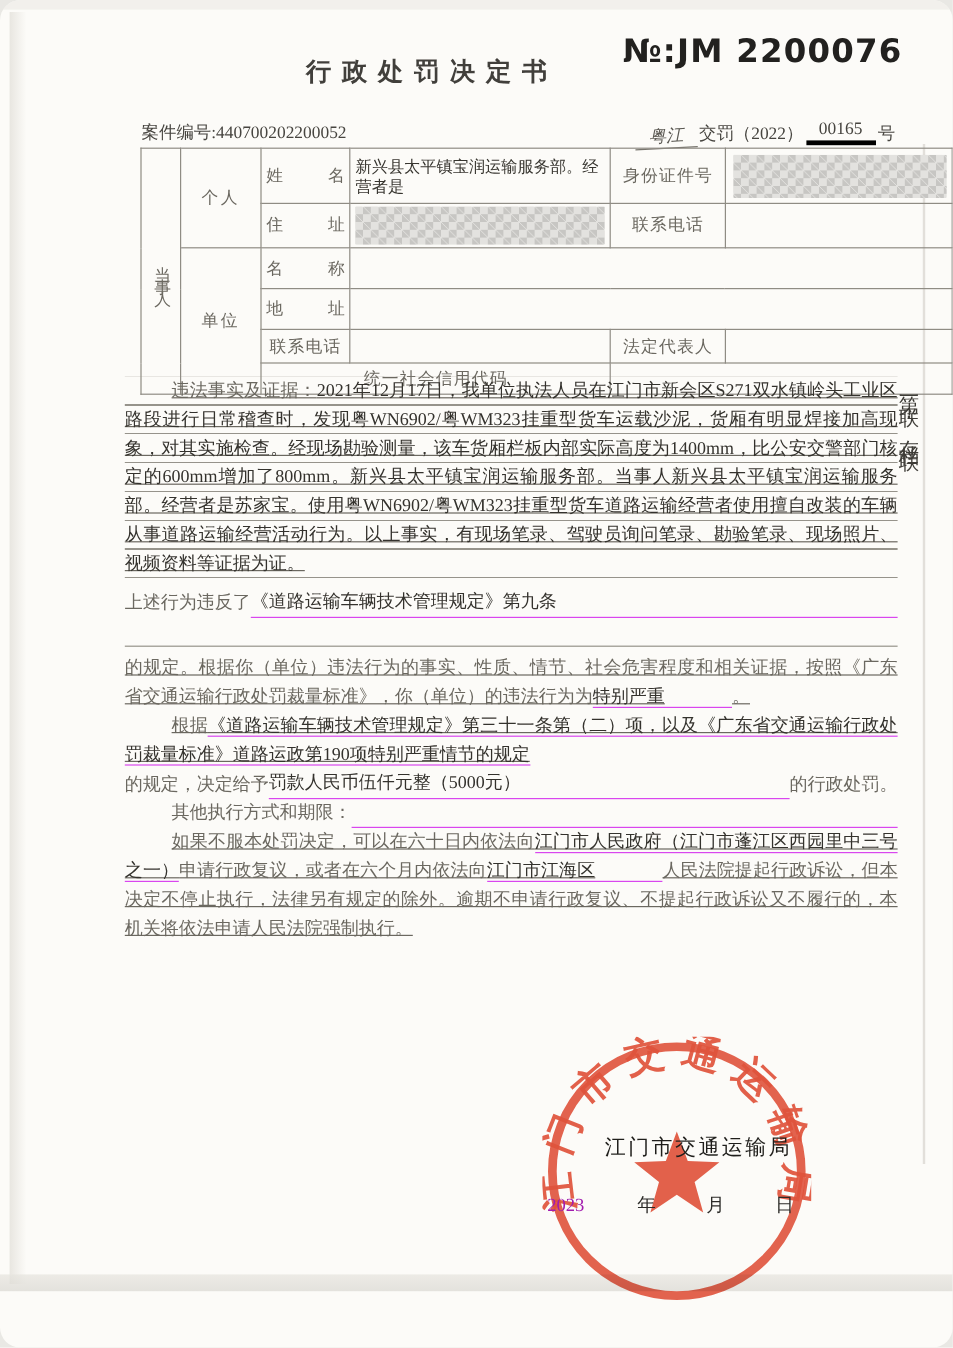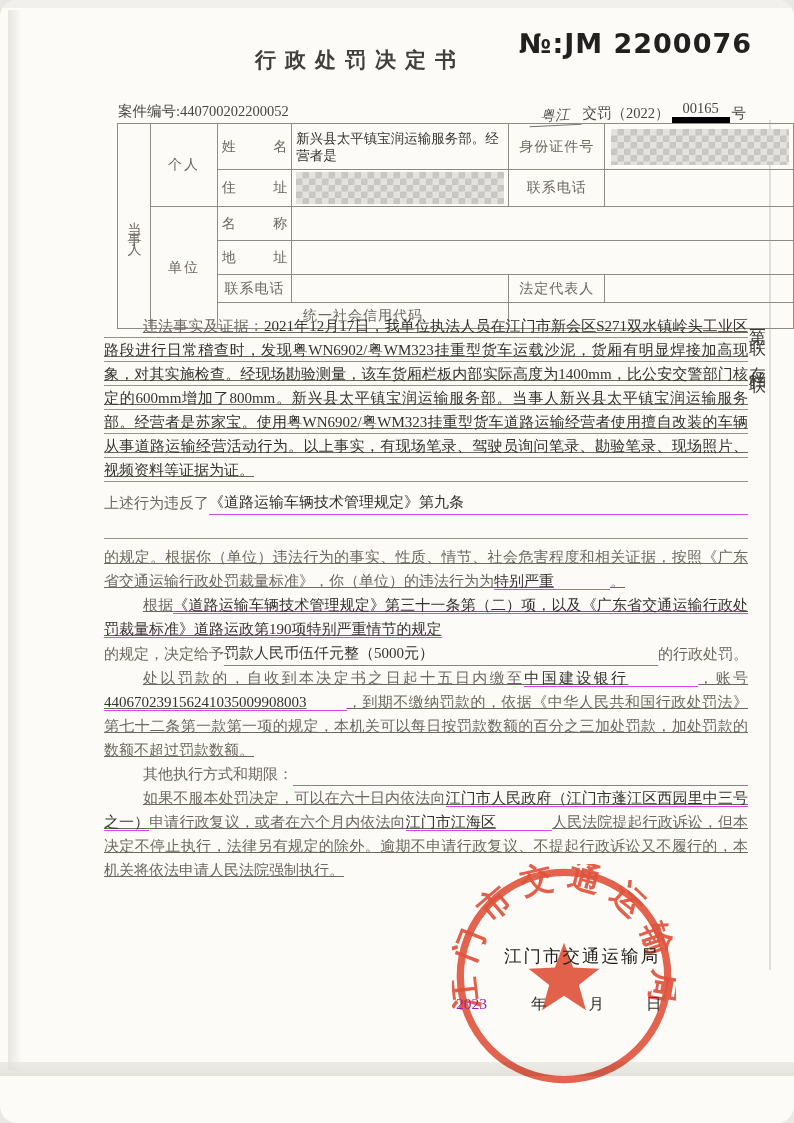--- a/index.html
+++ b/index.html
@@ -15,21 +15,21 @@
 
   .serial{position:absolute;right:42px;top:28px;font-family:"DejaVu Sans",sans-serif;
     font-size:27px;font-weight:bold;color:#22211f;letter-spacing:1px;}
   .title{position:absolute;left:0;top:46px;width:720px;text-align:center;
     font-size:21px;font-weight:bold;letter-spacing:9px;color:#413f3b;}
   .caserow{position:absolute;left:118px;top:100px;width:628px;display:flex;
     justify-content:space-between;align-items:center;font-size:14.5px;color:#474540;}
   .docno{display:flex;align-items:flex-end;gap:2px;}
   .hand{display:inline-block;min-width:52px;border-bottom:1px solid #77746d;color:#5b5953;
     font-style:italic;text-align:center;transform:translateY(3px) rotate(-3deg);}
-  .num-u{display:inline-block;min-width:58px;border-bottom:6px solid #000000;text-align:center;color:#474540;}
+  .num-u{display:inline-block;min-width:58px;border-bottom:4px solid #000000;text-align:center;color:#474540;}
 
   table.party{position:absolute;left:117px;top:123px;border-collapse:collapse;table-layout:fixed;}
   table.party td{border:1px solid #8f8c84;font-size:14px;color:#6b6860;padding:1px 4px;
     overflow:hidden;vertical-align:middle;}
   td.vhead{writing-mode:vertical-lr;text-orientation:upright;text-align:center;
     letter-spacing:10px;padding:6px 0;color:#6b6860;}
   td.group{text-align:center;letter-spacing:2px;}
   td.lbl2{text-align:justify;text-align-last:justify;padding:1px 16px;}
   td.lbl{text-align:center;letter-spacing:1px;}
   .cellval{font-size:13.5px;line-height:17px;color:#37352f;}
@@ -159,23 +159,20 @@
     <div class="para indent">
       <span>根据</span><span class="ink u">《道路运输车辆技术管理规定》第三十一条第（二）项，以及《广东省交通运输行政处罚裁量标准》道路运政第190项特别严重情节的规定</span>
     </div>
 
     <div class="flexline">
       <span class="nowrap">的规定，决定给予</span>
       <span class="ink u grow">罚款人民币伍仟元整（5000元）</span>
       <span class="nowrap">的行政处罚。</span>
     </div>
 
-    <div class="para indent">
-      <span>处以罚款的，自收到本决定书之日起十五日内缴至</span><span class="ink u padr70">中国建设银行</span><span>，账号</span><span class="ink u padr40">440670239156241035009908003</span><span>，到期不缴纳罚款的，依据《中华人民共和国行政处罚法》第七十二条第一款第一项的规定，本机关可以每日按罚款数额的百分之三加处罚款，加处罚款的数额不超过罚款数额。</span>
-    </div>
 
     <div class="flexline indent">
       <span class="nowrap">其他执行方式和期限：</span>
       <span class="u grow"></span>
     </div>
 
     <div class="para indent">
       <span>如果不服本处罚决定，可以在六十日内依法向</span><span class="ink u">江门市人民政府（江门市蓬江区西园里中三号之一）</span><span>申请行政复议，或者在六个月内依法向</span><span class="ink u padr56">江门市江海区</span><span>人民法院提起行政诉讼，但本决定不停止执行，法律另有规定的除外。逾期不申请行政复议、不提起行政诉讼又不履行的，本机关将依法申请人民法院强制执行。</span>
     </div>
   </div>

